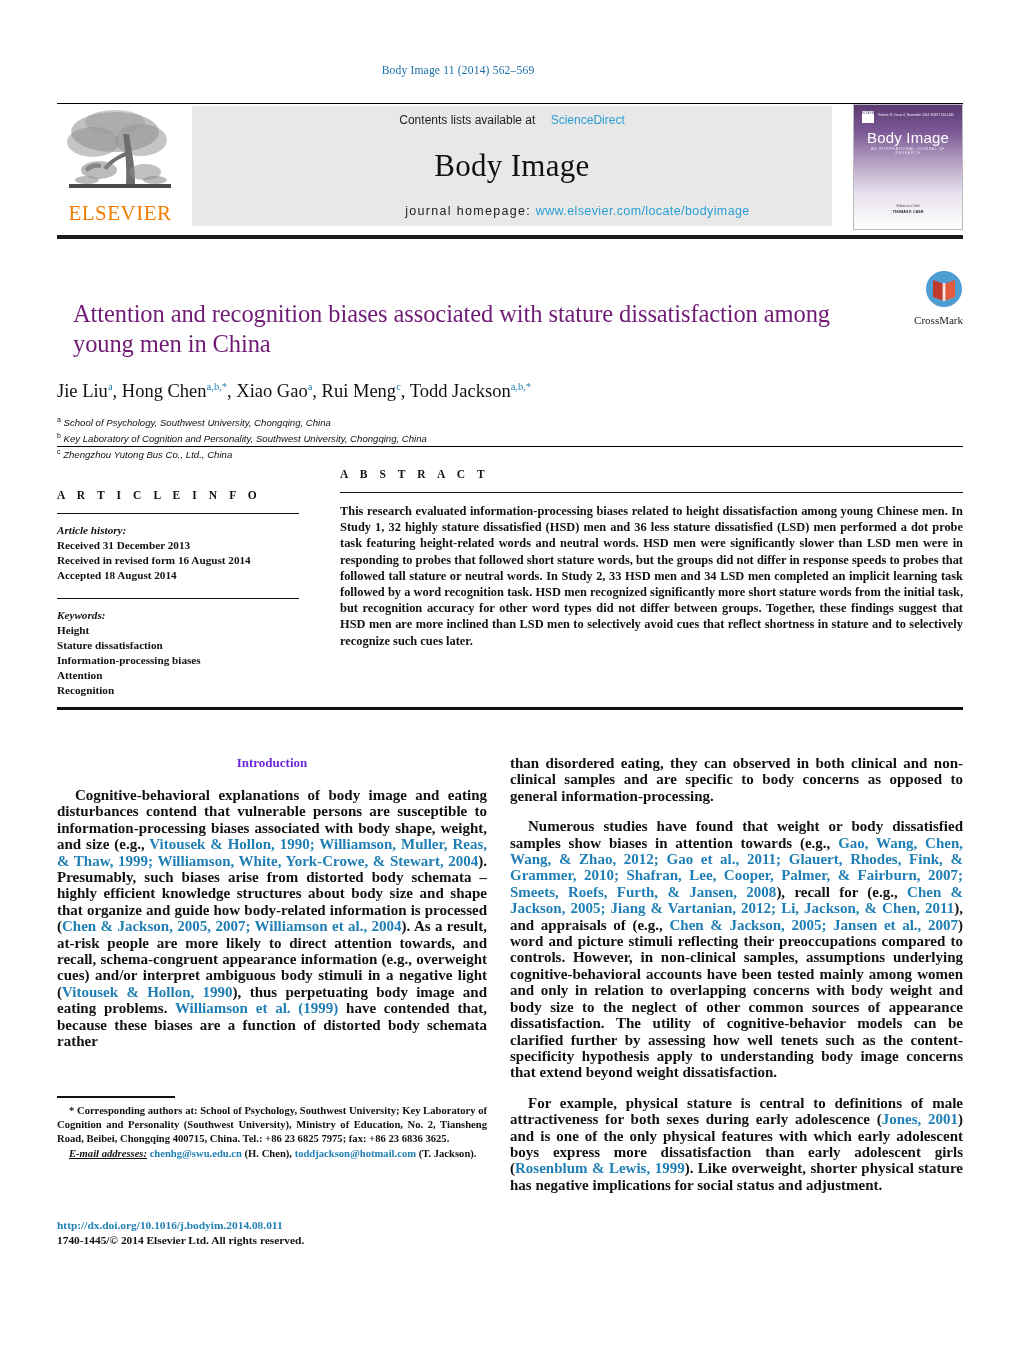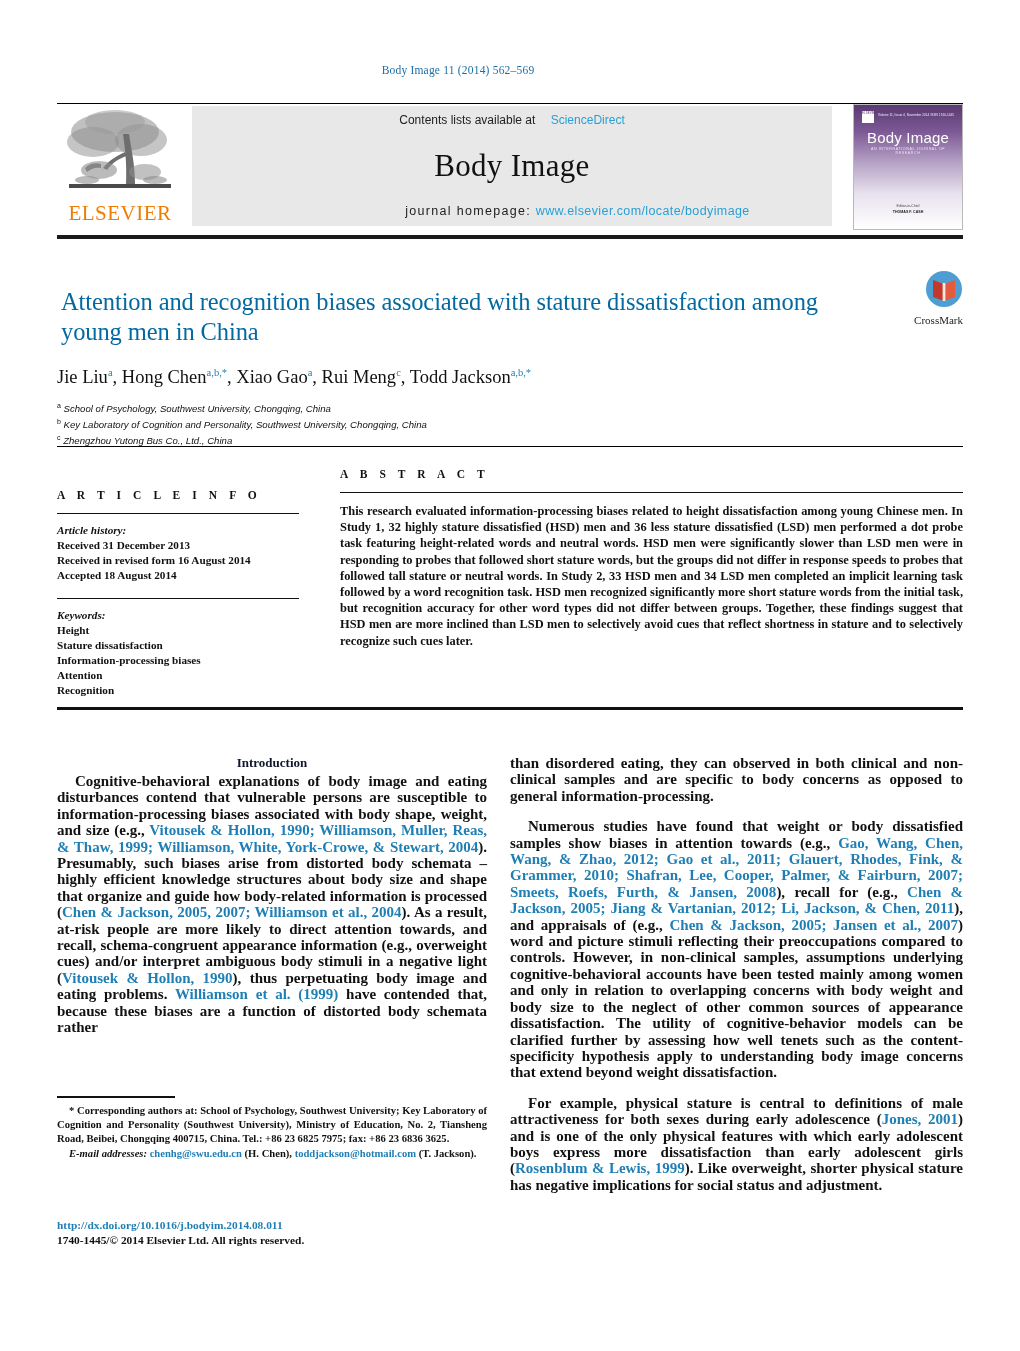--- a/index.html
+++ b/index.html
@@ -225,22 +225,22 @@
   .title-block {
     position: absolute;
     top: 283px;
     left: 57px;
     width: 790px;
   }
   .art-title {
     font-family: "Liberation Serif", serif;
     font-size: 24.5px;
     line-height: 30px;
-    color: #0369a1;
-    margin: 4px;
+    color: #701a75;
+    margin: 16px;
     font-weight: normal;
     letter-spacing: -0.1px;
   }
   .authors {
     margin-top: 14px;
     font-family: "Liberation Serif", serif;
     font-size: 18.5px;
     color: #111;
     line-height: 23px;
   }
@@ -380,22 +380,22 @@
     position: absolute;
     top: 755px;
     left: 510px;
     width: 453px;
   }
   .sec-heading {
     text-align: center;
     font-family: "Liberation Serif", serif;
     font-size: 13px;
     font-weight: bold;
-    color: #0f172a;
-    margin: 0 0 2px 0;
+    color: #6d28d9;
+    margin: 0 0 16px 0;
   }
   .para {
     font-family: "Liberation Serif", serif;
     font-size: 15px;
     line-height: 16.4px;
     text-align: justify;
     text-indent: 18px;
     color: #111;
     margin: 0;
     font-weight: bold;
@@ -418,21 +418,21 @@
     left: 57px;
     width: 430px;
     font-family: "Liberation Serif", serif;
     font-size: 10.6px;
     line-height: 14.2px;
     text-align: justify;
     color: #111;
     font-weight: bold;
   }
   .footnote .fn-indent { text-indent: 12px; display: block; }
-  .footnote .fn-italic { font-style: italic; }
+  .footnote .fn-italic { font-style: italic; text-decoration: underline; }
   .footnote .mail { color: #1f7fb5; }
 
   .doi-block {
     position: absolute;
     top: 1218px;
     left: 57px;
     width: 430px;
     font-family: "Liberation Serif", serif;
     font-size: 11.4px;
     line-height: 15px;

